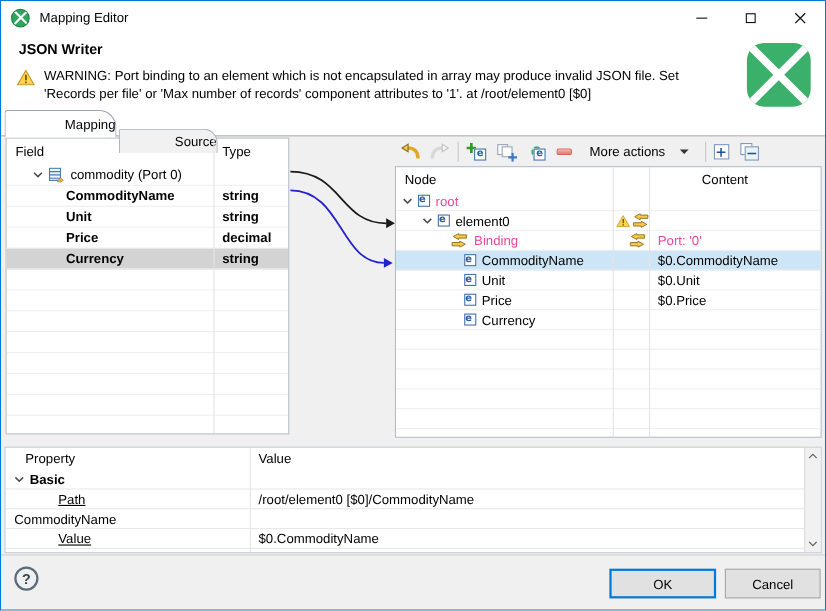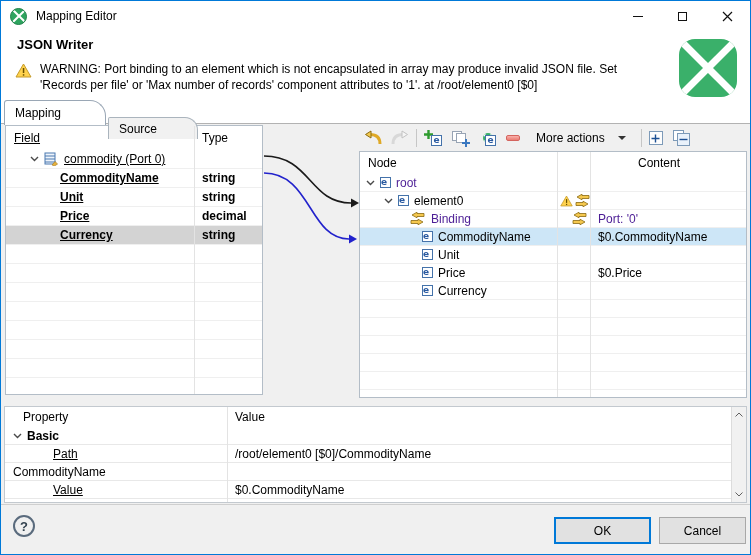--- a/index.html
+++ b/index.html
@@ -27,40 +27,40 @@
   
   .component-title { position:absolute; left:16px; top:36px; font-size:13px; font-weight:bold; }
   .warning-row { position:absolute; left:14px; top:60px; display:flex; }
   .warning-text { margin-left:8px; width:614px; line-height:16px; }
   .logo { position:absolute; right:13px; top:38px; width:58px; height:58px; }
   .logo-petals { width:100%; height:100%; background:#3ab06a; border-radius:16px; position:relative; overflow:hidden; }
   .logo .b { width:150%; height:7px; }
 
   
   .content-bg { position:absolute; left:0; top:122px; right:0; height:381px; background:#f0f0f0; border-top:1px solid #b2b2b2; }
-  .tab { position:absolute; display:flex; align-items:center; padding-left:10px; cursor:default; }
+  .tab { position:absolute; display:flex; align-items:center; padding-left:10px; cursor:default;justify-content:flex-end; }
   .tab-active { left:3px; top:99px; width:102px; height:25px; background:#fff; border:1px solid #9aa7b5; border-bottom:none; border-radius:3px 16px 0 0; z-index:4; }
   .tab-inactive { left:107px; top:116px; width:90px; height:22px; background:#f1f1f1; border:1px solid #aab4bd; border-bottom:none; border-radius:2px 13px 0 0; z-index:3; }
 
   
   .panel { position:absolute; background:#fff; border:1px solid #b3bdc7; overflow:hidden; }
   .vline { position:absolute; top:0; bottom:0; width:1px; background:#e3e3e3; z-index:3; pointer-events:none; }
   .trow { display:flex; align-items:center; border-bottom:1px solid #efefef; position:relative; }
   .hrow { border-bottom:none; }
   .cell { display:flex; align-items:center; height:100%; overflow:hidden; white-space:nowrap; }
   .bold { font-weight:bold; }
-  .gray { color:#4c1d95; }
+  .gray { color:#ec4899; }
   .sel-gray { background:#d3d3d3; }
   .sel-blue { background:#cde6f7; }
 
   
   .field-table { left:4px; top:124px; width:258px; height:270px; }
   .field-table .trow { height:19px; }
   .field-table .hrow { height:24px; }
-  .fcol { width:188px; padding-left:8px;text-decoration:underline; }
+  .fcol { width:188px; padding-left:8px; }
   .tcol { flex:1; padding-left:8px; }
   .leaf-field { padding-left:54px; }
   .tree-pad { padding-left:6px; }
   .mini-gap { margin-right:5px; flex:none; display:inline-flex; align-items:center; }
 
   
   .node-toolbar { position:absolute; left:358px; top:124px; width:388px; height:26px; display:flex; align-items:center; }
   .tb-item { display:flex; align-items:center; justify-content:center; flex:none; }
   .tb-sep { width:1px; height:18px; background:#c6c6c6; margin:0 7px; flex:none; }
   .more-actions { display:flex; align-items:center; padding:2px 8px 2px 10px; margin-left:6px; }
@@ -335,20 +335,21 @@
       </div>
       <div class="cell icol"></div>
       <div class="cell ccol">$0.CommodityName</div>
     </div>
     <div class="trow">
       <div class="cell ncol" style="padding-left:62px;">
         <span class="ebox mini-gap">e</span>
         <span>Unit</span>
       </div>
       <div class="cell icol"></div>
+      <div class="cell ccol">$0.Unit</div>
     </div>
     <div class="trow">
       <div class="cell ncol" style="padding-left:62px;">
         <span class="ebox mini-gap">e</span>
         <span>Price</span>
       </div>
       <div class="cell icol"></div>
       <div class="cell ccol">$0.Price</div>
     </div>
     <div class="trow">

